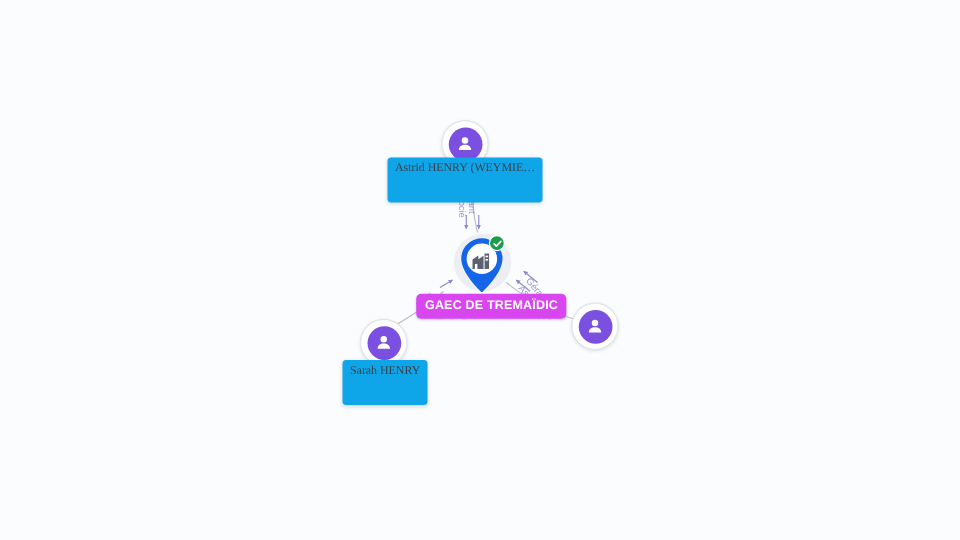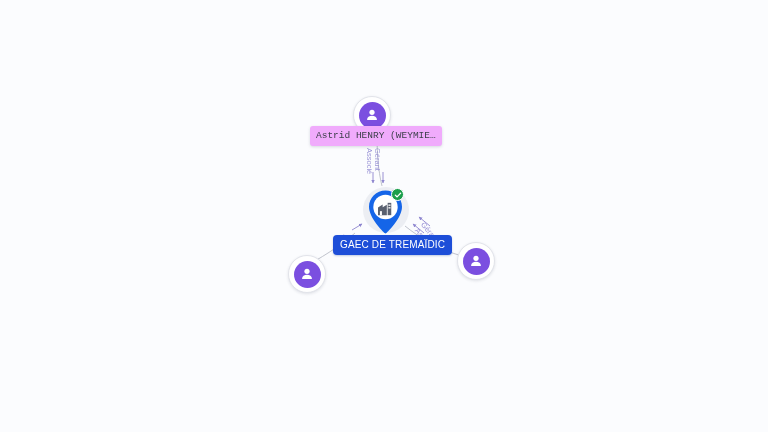--- a/index.html
+++ b/index.html
@@ -52,29 +52,29 @@
     background: #7b4fe0;
     display: flex;
     align-items: center;
     justify-content: center;
   }
   .person-avatar svg { display:block; }
 
   
   .node-caption {
     position: absolute;
-    background: #f0abfc;
+    background: #0ea5e9;
     border-radius: 3px;
     box-shadow: 0 1px 3px rgba(30,40,70,.17);
     color: #3b3f4a;
     font-size: 9.5px;
     line-height: 1;
-    padding: 5px 6px 5px 6px;
+    padding: 5px 6px 21px 6px;
     white-space: nowrap;
-    font-family: Liberation Mono, monospace;
+    font-family: Liberation Serif, serif;
   }
 
   
   #company-node {
     position: absolute;
     left: 360px;
     top: 186px;
     width: 50px;
     height: 52px;
   }
@@ -181,20 +181,21 @@
     <div class="node-caption" style="left:310px; top:126px;">Astrid HENRY (WEYMIE…</div>
 
     <div class="person-node" style="left:288px; top:255px;">
       <div class="person-avatar" style="background: rgb(123, 79, 224);">
         <svg width="16" height="16" viewBox="0 0 24 24" aria-hidden="true">
           <circle cx="12" cy="8" r="3.9" fill="#ffffff"></circle>
           <path d="M4.6 19.4c0-3.8 3.4-6.1 7.4-6.1s7.4 2.3 7.4 6.1z" fill="#ffffff"></path>
         </svg>
       </div>
     </div>
+    <div class="node-caption" style="left:274px; top:288px;">Sarah HENRY</div>
 
     <div class="person-node" style="left:457px; top:242px;">
       <div class="person-avatar" style="background: rgb(123, 79, 224);">
         <svg width="16" height="16" viewBox="0 0 24 24" aria-hidden="true">
           <circle cx="12" cy="8" r="3.9" fill="#ffffff"></circle>
           <path d="M4.6 19.4c0-3.8 3.4-6.1 7.4-6.1s7.4 2.3 7.4 6.1z" fill="#ffffff"></path>
         </svg>
       </div>
     </div>
 
@@ -214,16 +215,16 @@
         <rect x="3.3" y="12.2" width="2.4" height="4.8" fill="#ffffff"></rect>
       </svg>
 
       <div class="check-badge">
         <svg width="8" height="8" viewBox="0 0 12 12" aria-hidden="true">
           <path d="M2 6.2 L4.6 8.8 L10 3.2" stroke="#ffffff" stroke-width="2" fill="none" stroke-linecap="round" stroke-linejoin="round"></path>
         </svg>
       </div>
     </div>
 
-    <div id="company-caption" style="background: #1d4ed8; color: rgb(255, 255, 255);">GAEC DE TREMAÏDIC</div>
+    <div id="company-caption" style="background: #d946ef; color: rgb(255, 255, 255); font-weight: bold;">GAEC DE TREMAÏDIC</div>
 
   </div>
 </div>
 
 </body></html>

